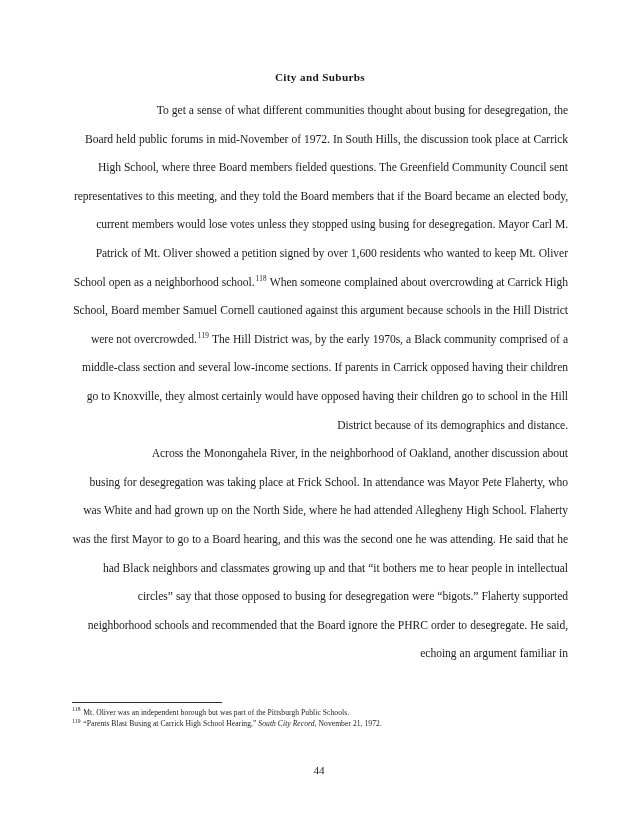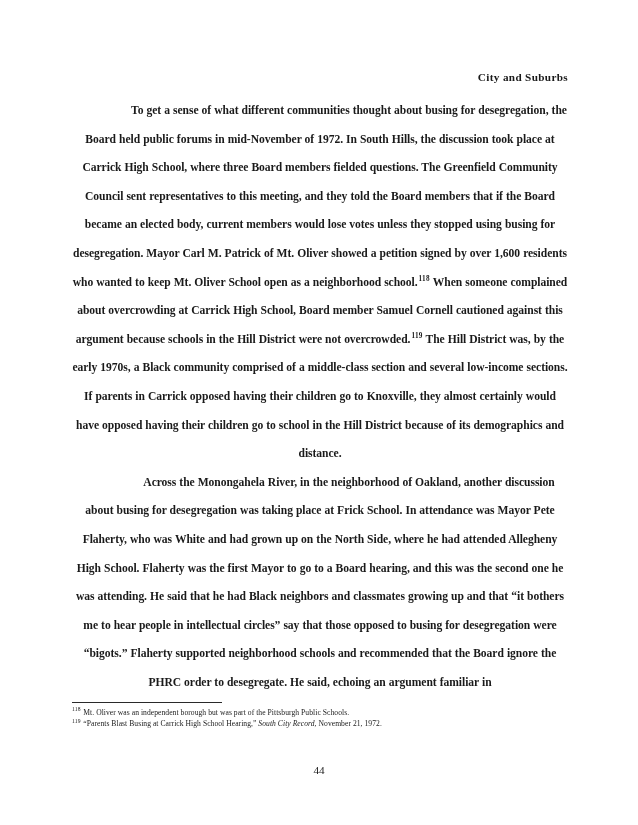--- a/index.html
+++ b/index.html
@@ -31,32 +31,31 @@
     top: 70px;
     width: 496px;
   }
 
   .section-heading {
     font-size: 11.2px;
     font-weight: bold;
     letter-spacing: 0.35px;
     margin: 0 0 0 0;
     line-height: 14px;
-    text-align: right;
+    text-align: center;
   }
 
   .body-par {
     font-size: 11.6px;
     line-height: 28.6px;
-    text-align: center;
+    text-align: right;
     margin: 0;
     text-indent: 58px;
     letter-spacing: -0.05px;
     word-spacing: 0.2px;
-    font-weight: bold;
   }
 
   .body-par.first {
     margin-top: 13px;
   }
 
   sup.fn {
     font-size: 7.2px;
     vertical-align: super;
     line-height: 0;

